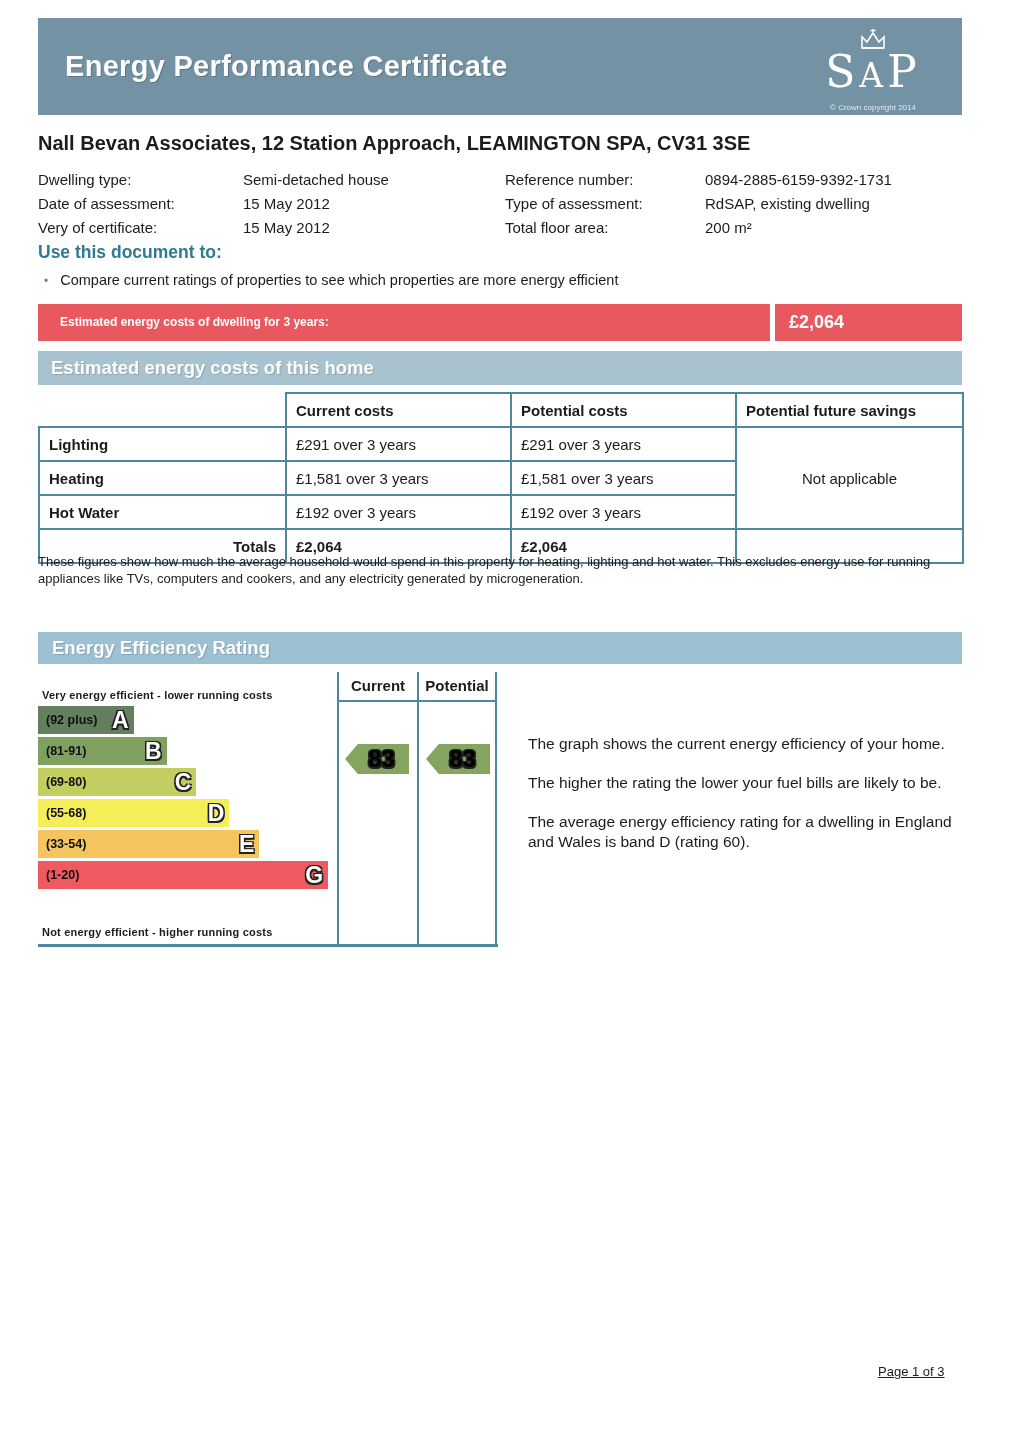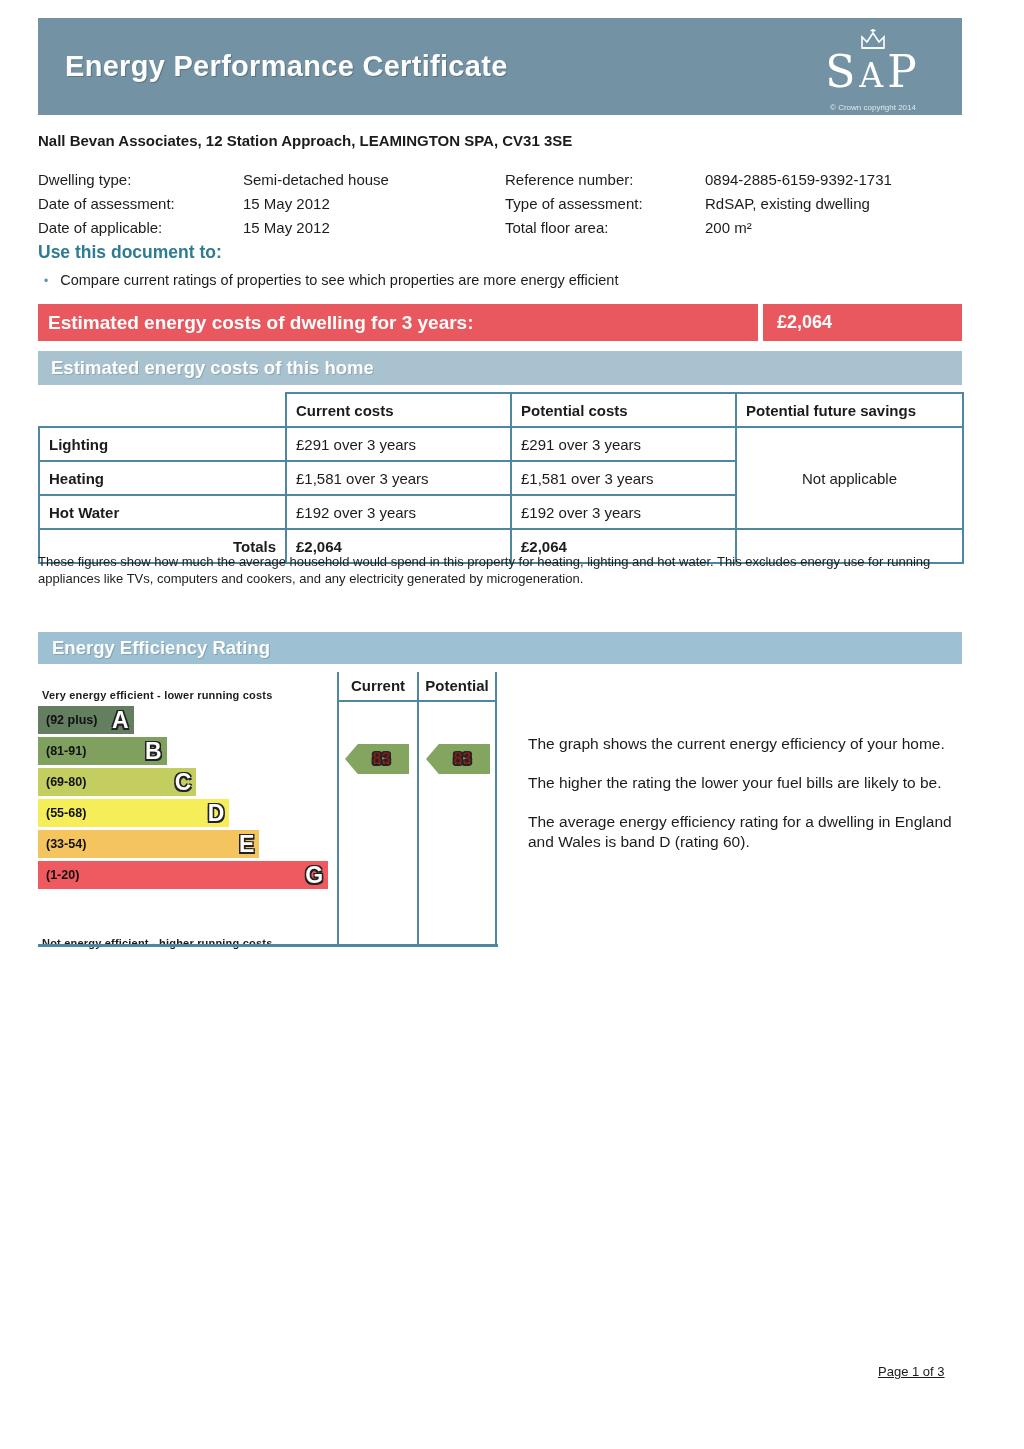--- a/index.html
+++ b/index.html
@@ -16,37 +16,37 @@
     text-shadow:1px 1px 0 rgba(40,60,70,.35);}
   .sap-logo{right:14px;top:6px;width:150px;height:90px;text-align:center;color:#ffffff;}
   .sap-crown{position:absolute;left:50%;top:4px;transform:translateX(-50%);}
   .sap-letters{position:absolute;left:50%;top:26px;transform:translateX(-50%);
     font-family:"DejaVu Serif", serif;font-size:44px;line-height:1;color:#fff;letter-spacing:4px;white-space:nowrap;}
   .sap-letters .mid{font-size:33px;vertical-align:baseline;}
   .sap-copy{position:absolute;left:50%;bottom:2px;transform:translateX(-50%);
     font-size:8px;color:#dfe9ee;white-space:nowrap;}
 
   
-  .address{left:38px;top:132px;font-size:15px;font-weight:bold;}
+  .address{left:38px;top:132px;font-size:20px;font-weight:bold;}
   .details-col{top:168px;font-size:15px;line-height:24px;}
   .details-left{left:38px;}
   .details-right{left:505px;}
   .detail-row{display:flex;}
   .detail-row .lbl{font-weight:normal;}
   .details-left .lbl{width:205px;}
   .details-right .lbl{width:200px;}
 
   
   .use-heading{left:38px;top:242px;color:#2f7b94;font-weight:bold;font-size:17.5px;}
   .use-bullet{left:44px;top:272px;font-size:14.5px;display:flex;align-items:flex-start;}
   .use-bullet .dot{color:#5b8fa8;font-size:12px;margin-right:12px;line-height:19px;}
 
   
   .cost-banner{left:38px;top:304px;width:924px;height:37px;background:#e9585f;display:flex;align-items:stretch;}
-  .cost-banner .lbl{width:710px;line-height:37px;padding-left:10px;color:#fff;font-weight:bold;font-size:19px;}
+  .cost-banner .lbl{width:710px;line-height:37px;padding-left:22px;color:#fff;font-weight:bold;font-size:12px;}
   .cost-banner .divider{width:5px;background:#ffffff;}
   .cost-banner .amt{flex:1;line-height:37px;padding-left:14px;color:#fff;font-weight:bold;font-size:18px;}
 
   
   .section-banner{width:924px;color:#fdfdfd;font-weight:bold;font-size:18.5px;
     text-shadow:1px 1px 0 rgba(60,80,90,.25);}
   .costs-home-banner{left:38px;top:351px;height:34px;line-height:34px;padding-left:13px;background:#a8c3cf;box-sizing:border-box;}
   .eer-banner{left:38px;top:632px;height:32px;line-height:32px;padding-left:14px;background:#9dc0d2;box-sizing:border-box;}
 
   
@@ -58,40 +58,40 @@
   .costs-table .na-cell{text-align:center;}
   .costs-table .totals-label{text-align:right;font-weight:bold;}
   .costs-table .totals-val{font-weight:bold;}
 
   .note{left:38px;top:554px;width:922px;font-size:13px;line-height:1.28;}
 
   
   .chart{left:38px;top:672px;width:460px;height:275px;}
   .chart-caption{font-size:11px;font-weight:bold;letter-spacing:.2px;}
   .cap-top{position:absolute;left:4px;top:17px;}
-  .cap-bottom{position:absolute;left:4px;top:254px;margin-top:11px;}
+  .cap-bottom{position:absolute;left:4px;top:254px;}
   .bands{position:absolute;left:0;top:34px;width:299px;}
   .band-row{height:28px;margin-bottom:3px;}
   .band-bar{height:100%;display:flex;align-items:center;justify-content:space-between;
     padding:0 5px 0 8px;box-sizing:border-box;}
   .band-range{font-size:12.5px;font-weight:bold;color:#101010;white-space:nowrap;}
   .band-letter{font-size:23px;font-weight:bold;color:#fff;line-height:1;
     text-shadow:-1.5px -1.5px 0 #222,1.5px -1.5px 0 #222,-1.5px 1.5px 0 #222,1.5px 1.5px 0 #222;}
   .rating-cols{position:absolute;left:299px;top:0;width:160px;height:272px;display:flex;}
   .rating-col{width:82px;box-sizing:border-box;border-left:2px solid #4d87a0;}
   .rating-col.last{border-right:2px solid #4d87a0;}
   .col-head{height:28px;line-height:28px;text-align:center;font-weight:bold;font-size:15px;
     border-bottom:2px solid #4d87a0;}
   .chart-baseline{position:absolute;left:0;top:272px;width:460px;height:3px;background:#4d87a0;}
   .rating-arrow{position:absolute;width:64px;height:30px;top:72px;
     clip-path:polygon(0 50%, 20% 0, 100% 0, 100% 100%, 20% 100%);
     display:flex;align-items:center;justify-content:center;padding-left:9px;box-sizing:border-box;}
   .arrow-current{left:307px;}
   .arrow-potential{left:388px;}
-  .rating-arrow span{font-size:16px;font-weight:bold;color:#7f1d1d;
+  .rating-arrow span{font-size:24px;font-weight:bold;color:#000000;
     text-shadow:-1.5px -1.5px 0 #222,1.5px -1.5px 0 #222,-1.5px 1.5px 0 #222,1.5px 1.5px 0 #222;}
 
   .rating-text{left:528px;top:734px;width:436px;font-size:15.5px;line-height:1.3;}
   .rating-text p{margin:0 0 19px 0;}
 
   .page-number{left:878px;top:1364px;font-size:13px;text-decoration:underline;}
 </style>
 </head>
 <body>
 
@@ -115,21 +115,21 @@
 <div class="abs details-col details-left">
   <div class="detail-row">
     <span class="lbl">Dwelling type:</span>
     <span class="val">Semi-detached house</span>
   </div>
   <div class="detail-row">
     <span class="lbl">Date of assessment:</span>
     <span class="val">15 May 2012</span>
   </div>
   <div class="detail-row">
-    <span class="lbl">Date of applicable:</span>
+    <span class="lbl">Very of certificate:</span>
     <span class="val">15 May 2012</span>
   </div>
 </div>
 <div class="abs details-col details-right">
   <div class="detail-row">
     <span class="lbl">Reference number:</span>
     <span class="val">0894-2885-6159-9392-1731</span>
   </div>
   <div class="detail-row">
     <span class="lbl">Type of assessment:</span>

